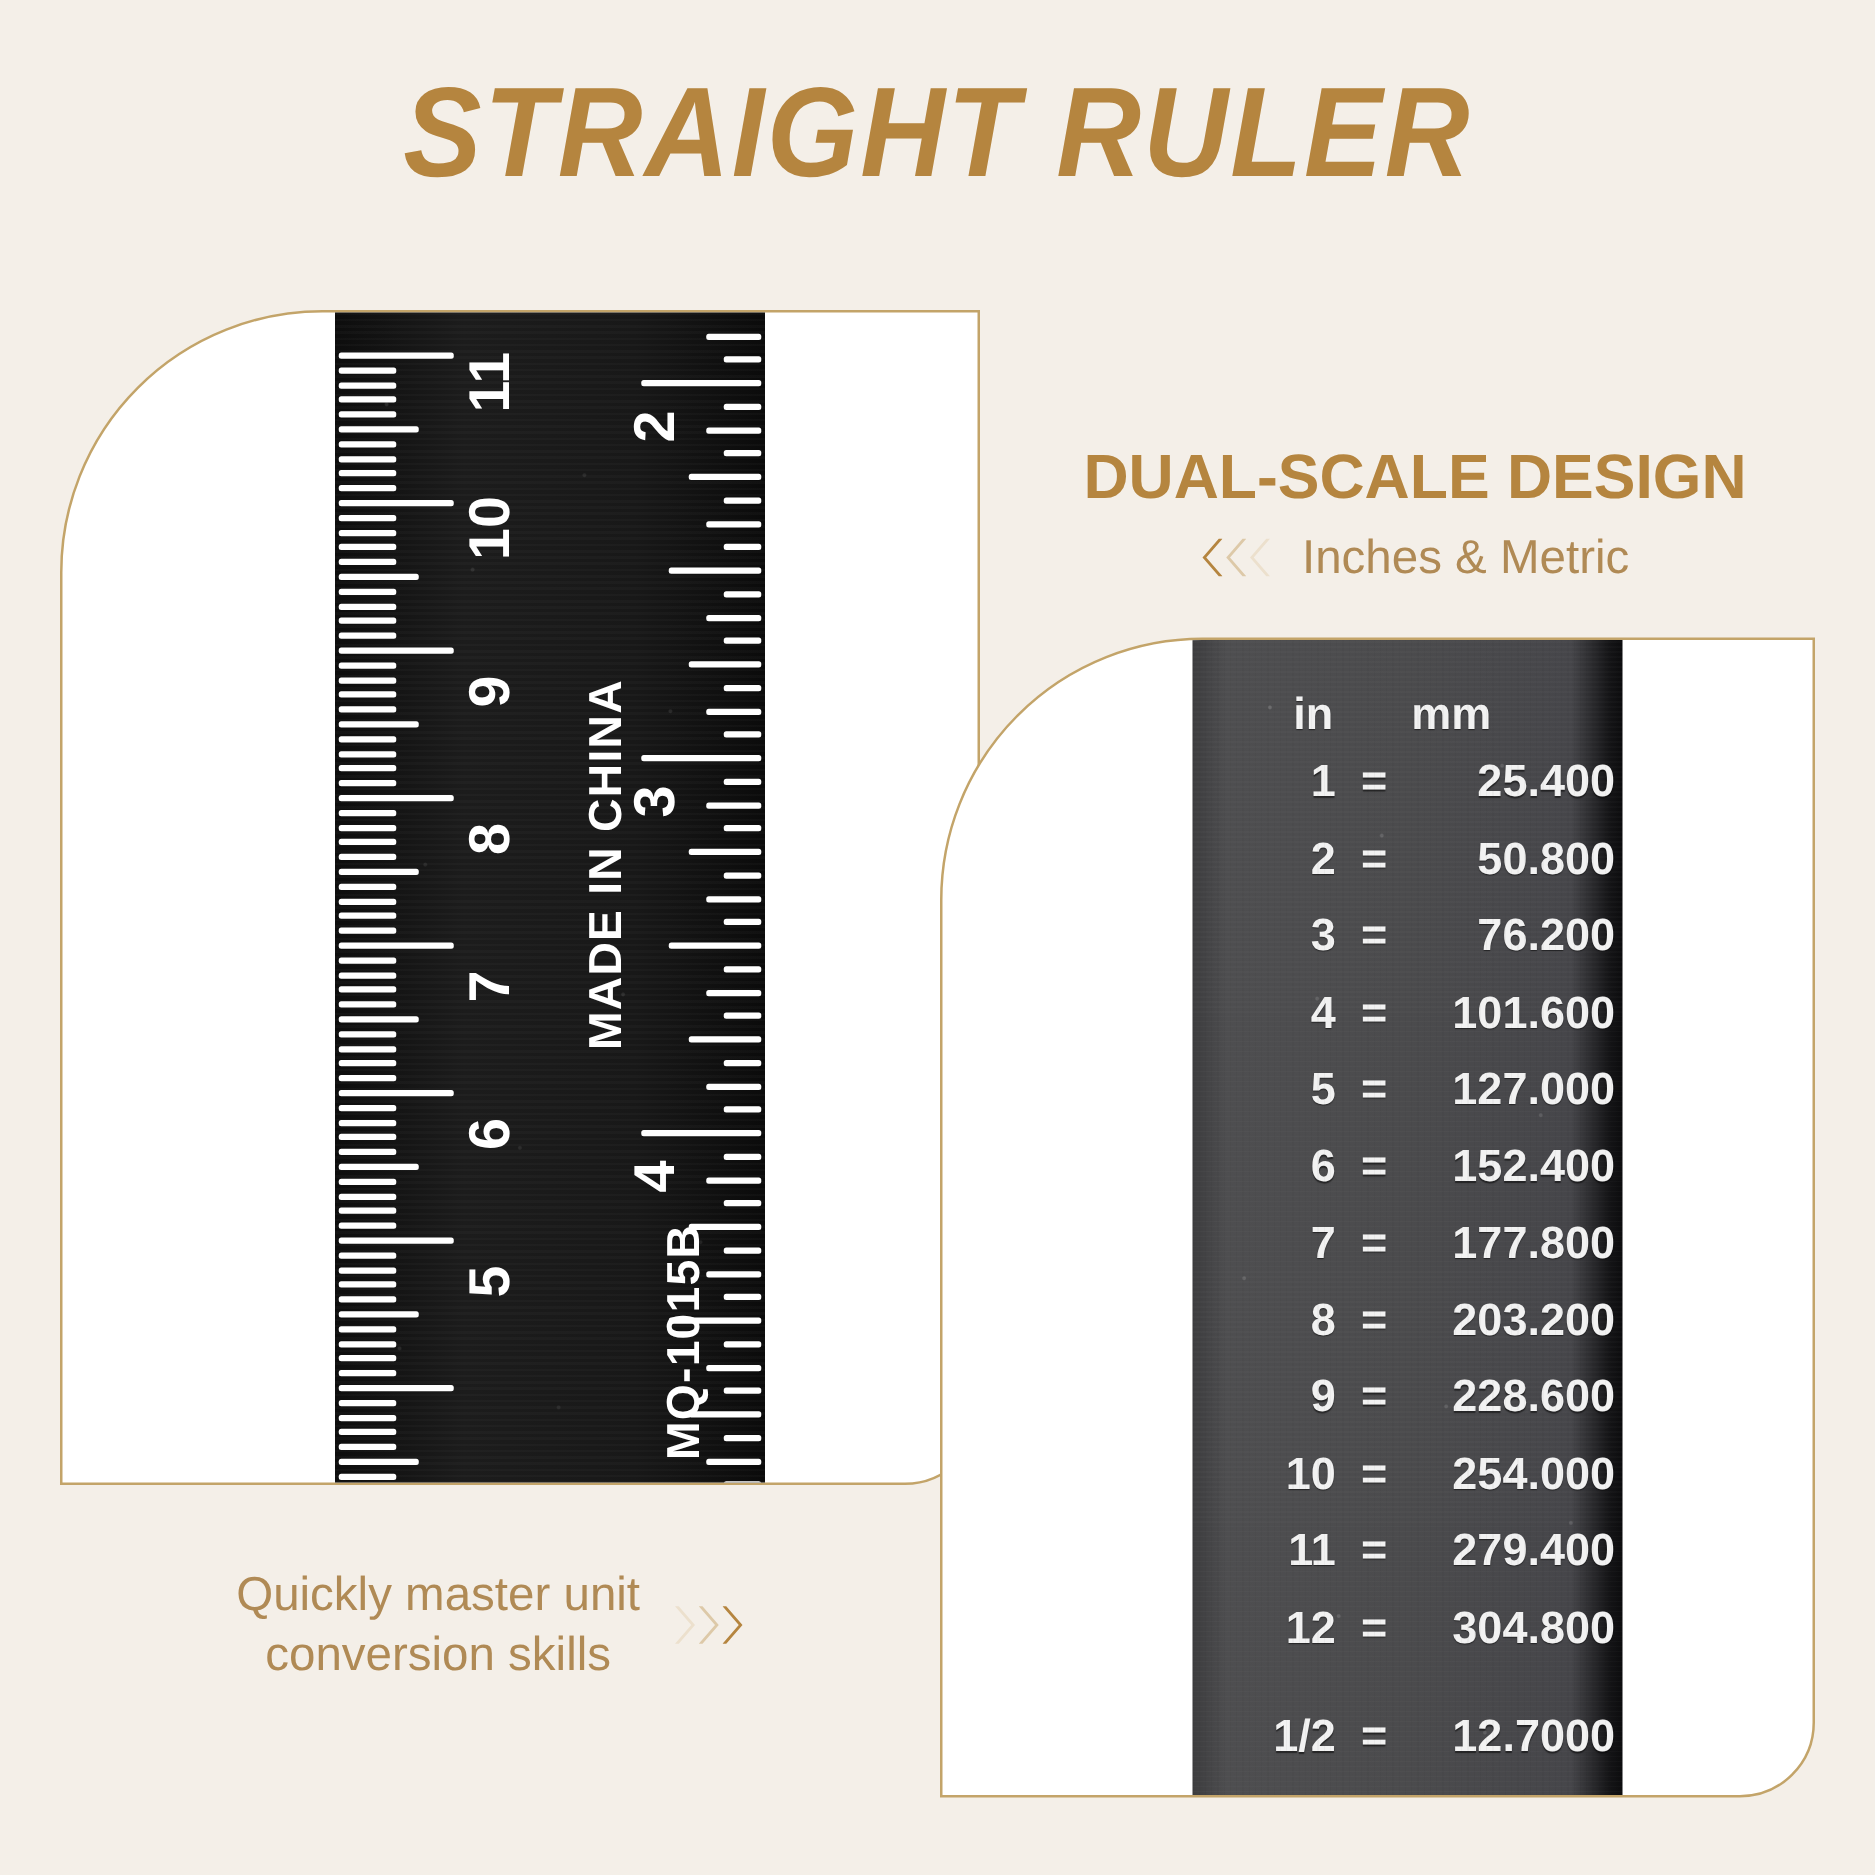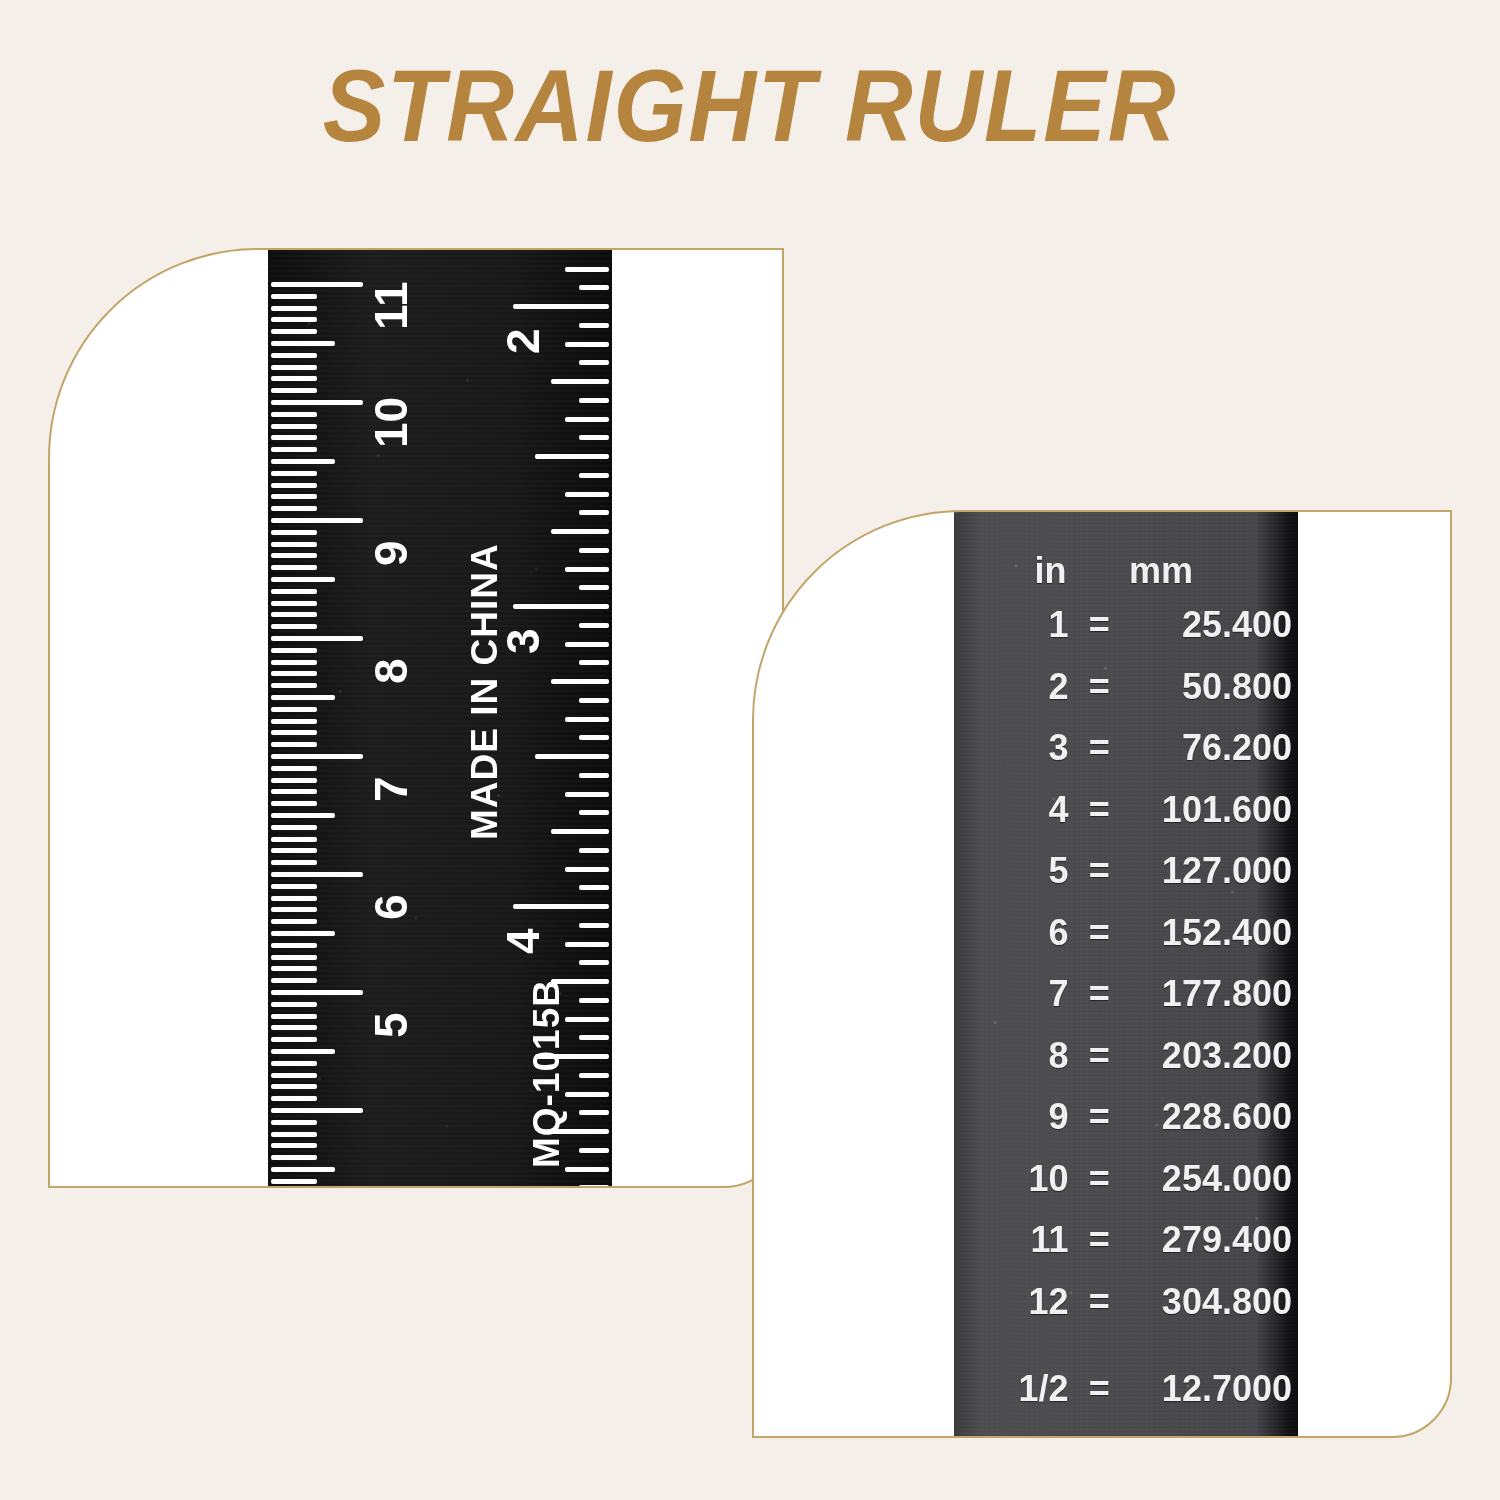--- a/index.html
+++ b/index.html
@@ -520,16 +520,48 @@
             <div class="conv-c1">1/4</div>
             <div class="conv-c2">=</div>
             <div class="conv-c3">6.3500</div>
           </div>
         </div>
     </div>
   </div>
 </div>
 
 <div class="feature feature-dual">
+  <div class="feature-title">DUAL-SCALE DESIGN</div>
+  <div class="row2">
+    <span class="chev-group">
+      <svg class="chev" viewBox="0 0 17 34">
+        <polygon points="14,2 17,2 4,17 17,32 14,32 1,17" fill="#b5853f"></polygon>
+      </svg>
+      <svg class="chev" viewBox="0 0 17 34">
+        <polygon points="14,2 17,2 4,17 17,32 14,32 1,17" fill="#ddc9a8"></polygon>
+      </svg>
+      <svg class="chev" viewBox="0 0 17 34">
+        <polygon points="14,2 17,2 4,17 17,32 14,32 1,17" fill="#ece0cd"></polygon>
+      </svg>
+    </span>
+    <span class="feature-sub">Inches &amp; Metric</span>
+  </div>
 </div>
 
 <div class="feature feature-conv">
+  <div class="row2">
+    <span class="feature-sub">
+      <span>Quickly master unit</span><br>
+      <span>conversion skills</span>
+    </span>
+    <span class="chev-group">
+      <svg class="chev" viewBox="0 0 17 34">
+        <polygon points="3,2 0,2 13,17 0,32 3,32 16,17" fill="#ece0cd"></polygon>
+      </svg>
+      <svg class="chev" viewBox="0 0 17 34">
+        <polygon points="3,2 0,2 13,17 0,32 3,32 16,17" fill="#ddc9a8"></polygon>
+      </svg>
+      <svg class="chev" viewBox="0 0 17 34">
+        <polygon points="3,2 0,2 13,17 0,32 3,32 16,17" fill="#b5853f"></polygon>
+      </svg>
+    </span>
+  </div>
 </div>
 
 </body></html>

